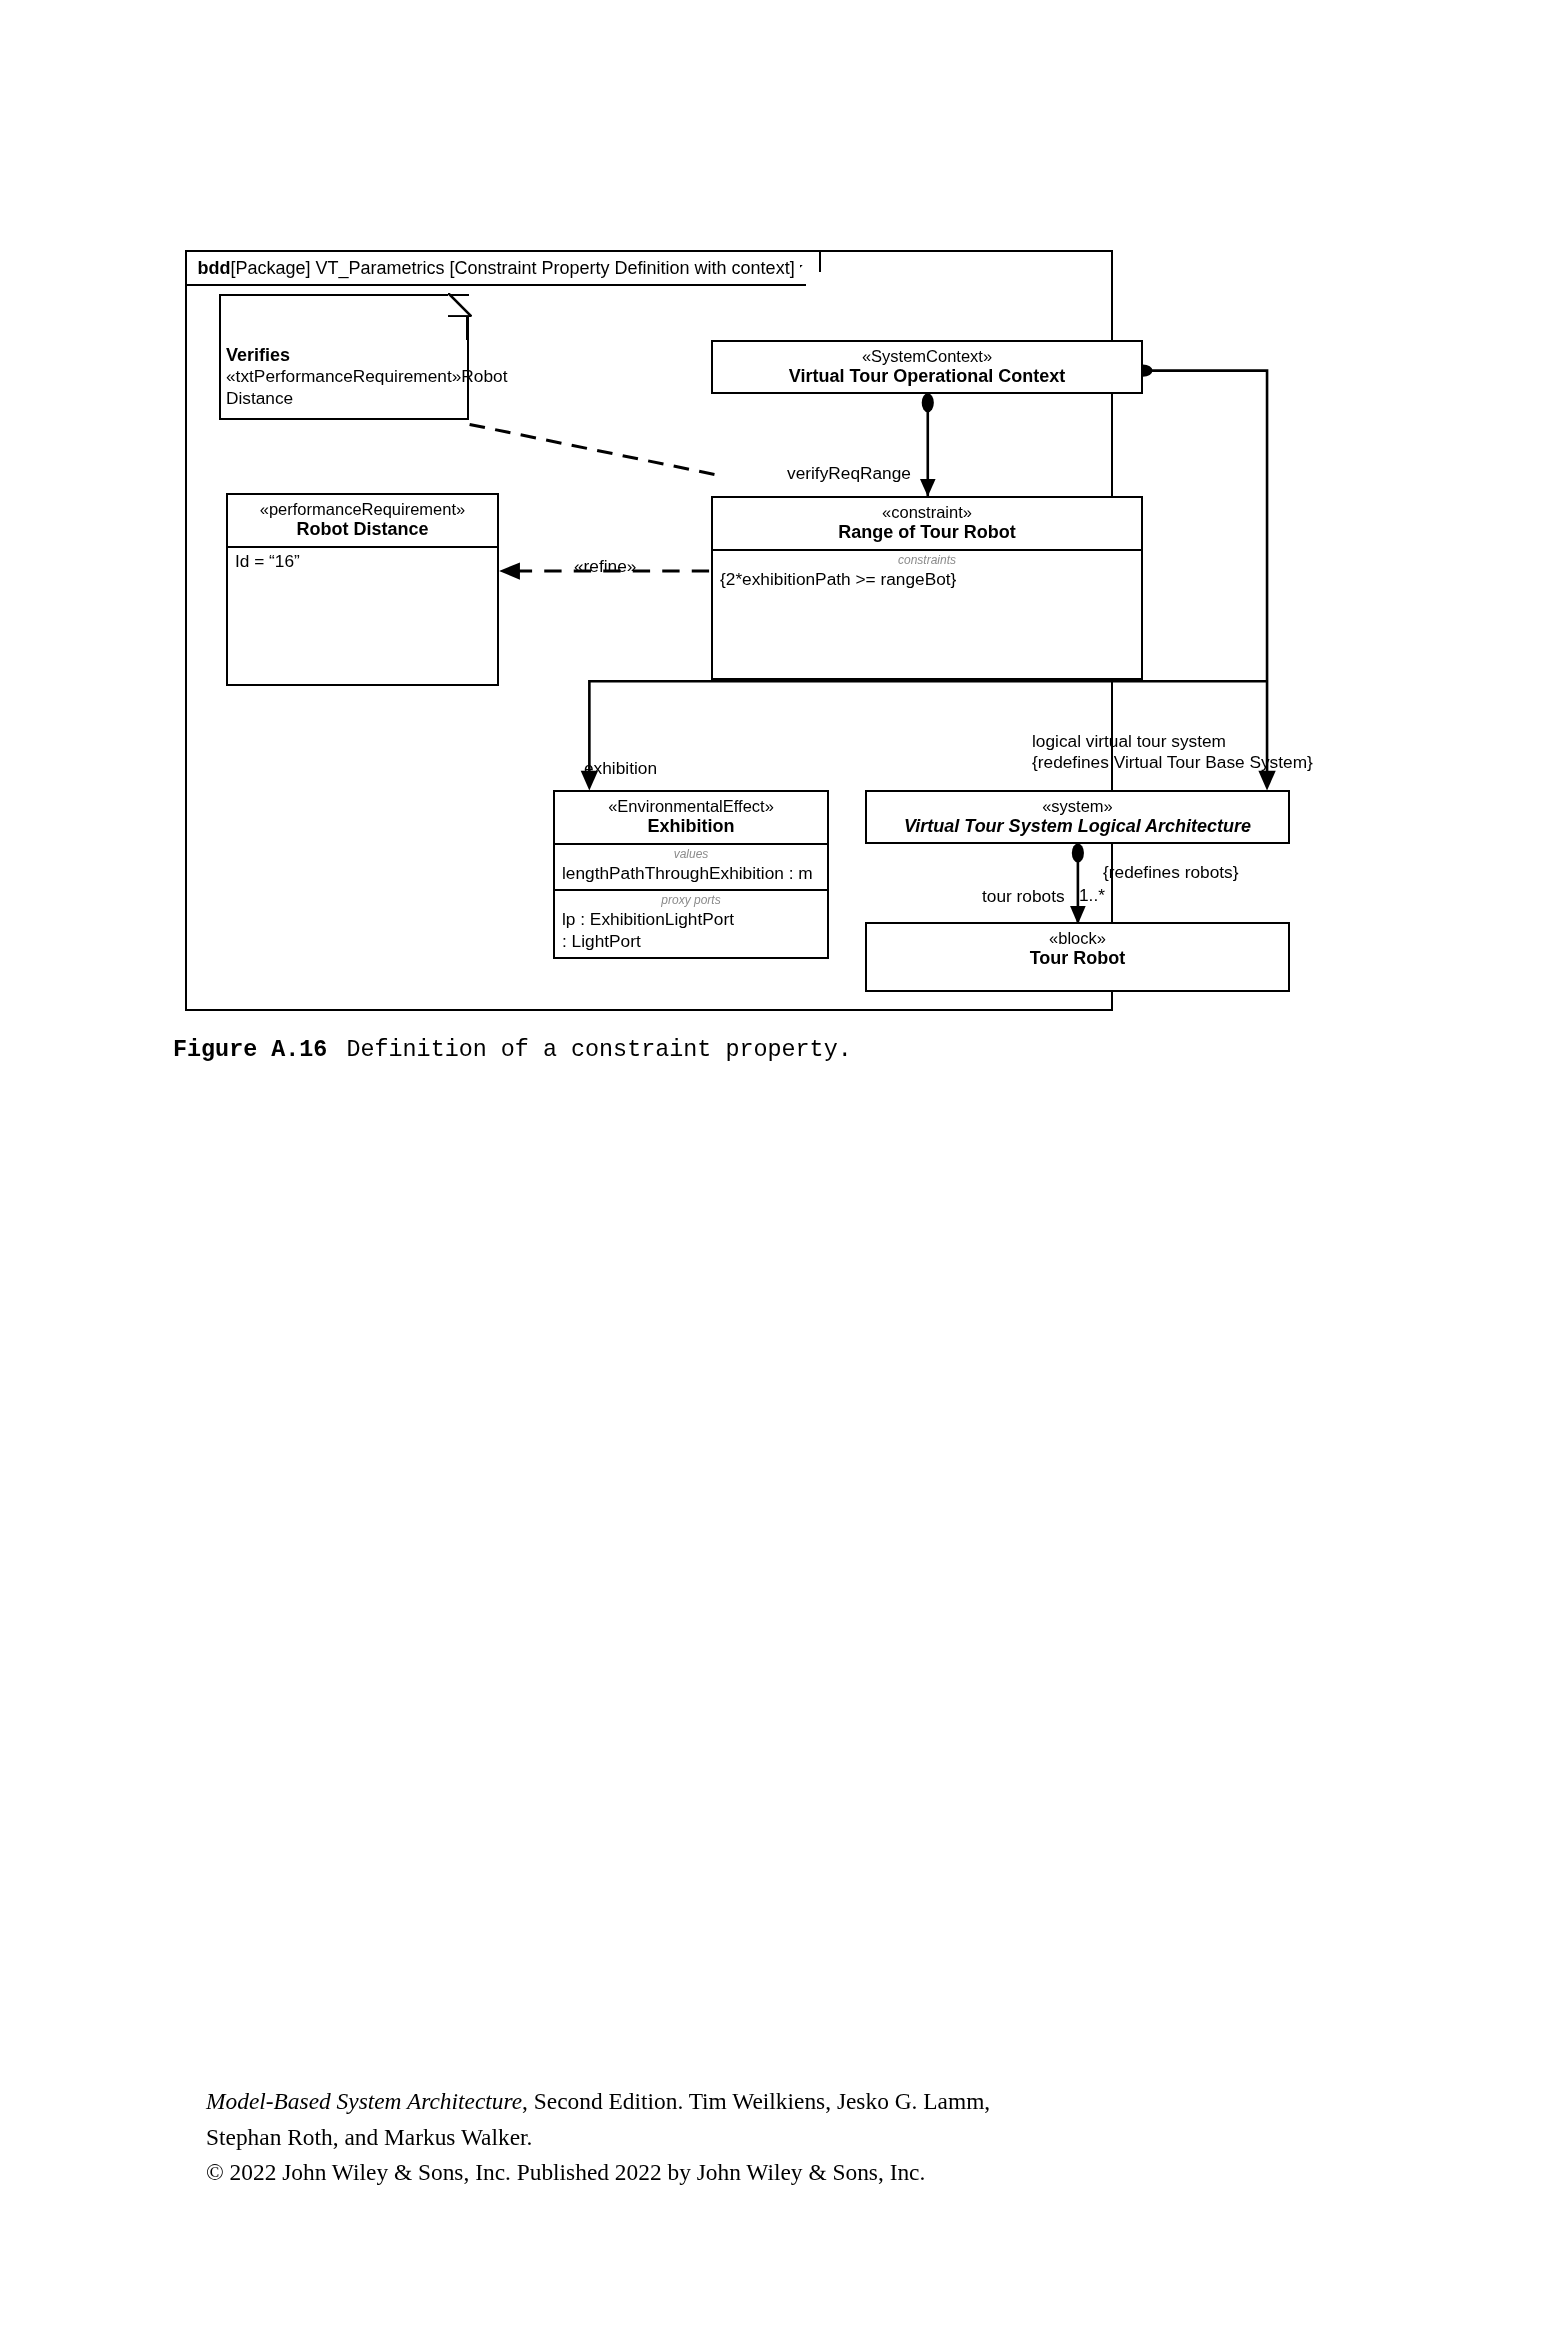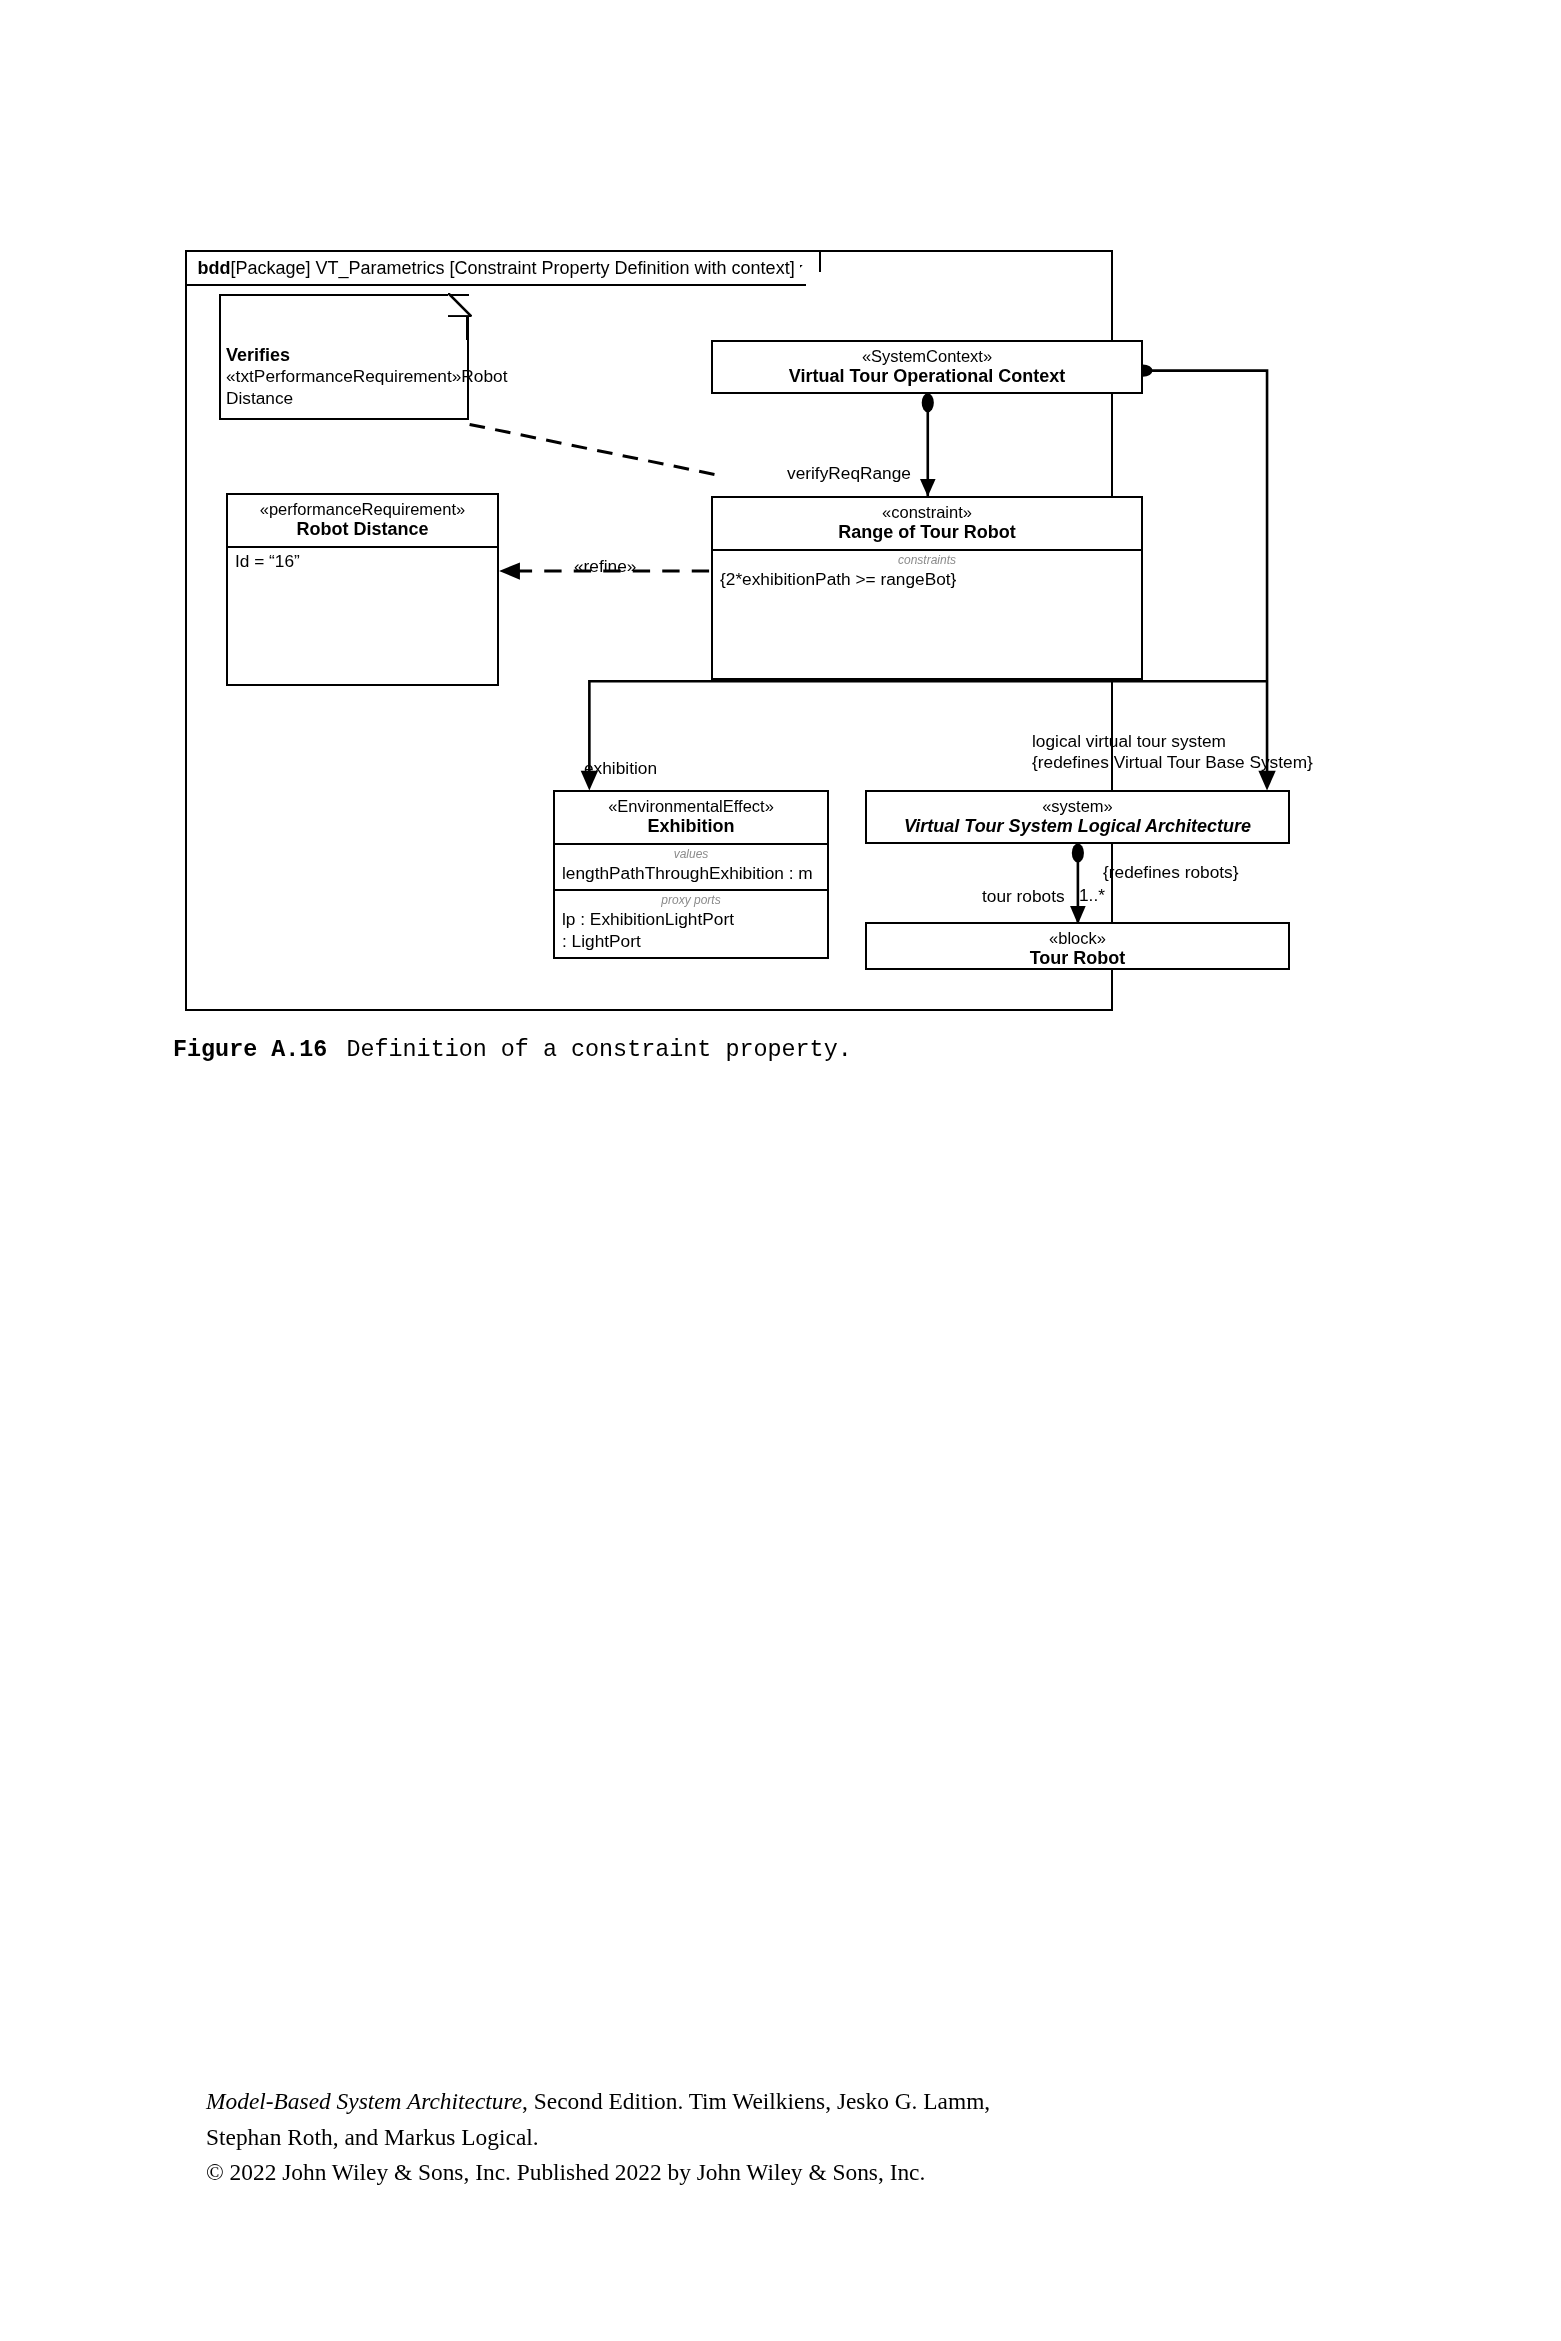--- a/index.html
+++ b/index.html
@@ -158,21 +158,21 @@
   }
   #note-body-text .nb-title { font-size: 18px; font-weight: bold; display: block; }
   #note-body-text .nb-sub   { font-size: 17.3px; display: block; }
 
   
   #blk-system-context { left: 711px; top: 340px; width: 432px; height: 54px; }
   #blk-robot-distance { left: 226px; top: 493px; width: 273px; height: 193px; }
   #blk-range          { left: 711px; top: 496px; width: 432px; height: 184px; }
   #blk-exhibition     { left: 553px; top: 790px; width: 276px; height: 169px; }
   #blk-vtsla          { left: 865px; top: 790px; width: 425px; height: 54px; }
-  #blk-tour-robot     { left: 865px; top: 922px; width: 425px; height: 48px; }
+  #blk-tour-robot     { left: 865px; top: 922px; width: 425px; height: 70px; }
 
   #blk-robot-distance .req-body .comp-line {
     white-space: normal;
     font-size: 17.3px;
     line-height: 1.32;
   }
 
   
   .edge-label {
     position: absolute;
@@ -346,16 +346,16 @@
 <div class="edge-label" id="lbl-tour-robots">tour robots</div>
 <div class="edge-label" id="lbl-multiplicity">1..*</div>
 <div class="edge-label" id="lbl-redefines-robot">{redefines robots}</div>
 
 <div id="figure-caption">
   <span class="cap-label">Figure A.16</span><span class="cap-text">Definition of a constraint property.</span>
 </div>
 
 <div id="page-footer">
   <div><span class="ital">Model-Based System Architecture</span><span>, Second Edition. Tim Weilkiens, Jesko G. Lamm,</span></div>
-  <div>Stephan Roth, and Markus Logical.</div>
+  <div>Stephan Roth, and Markus Walker.</div>
   <div>© 2022 John Wiley &amp; Sons, Inc. Published 2022 by John Wiley &amp; Sons, Inc.</div>
 </div>
 
 
 </body></html>

